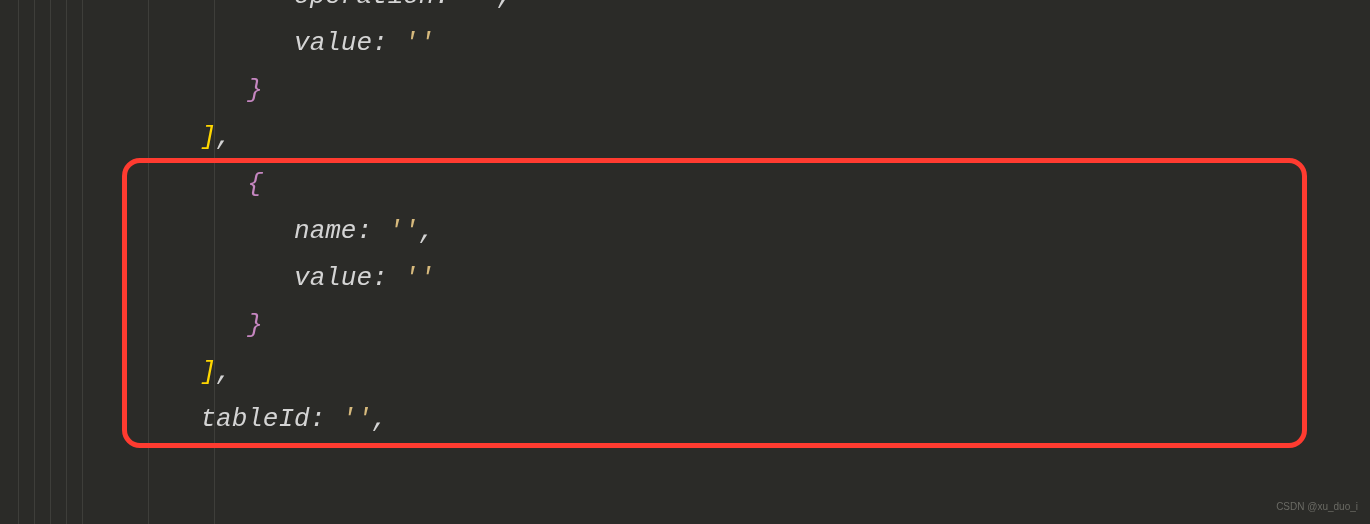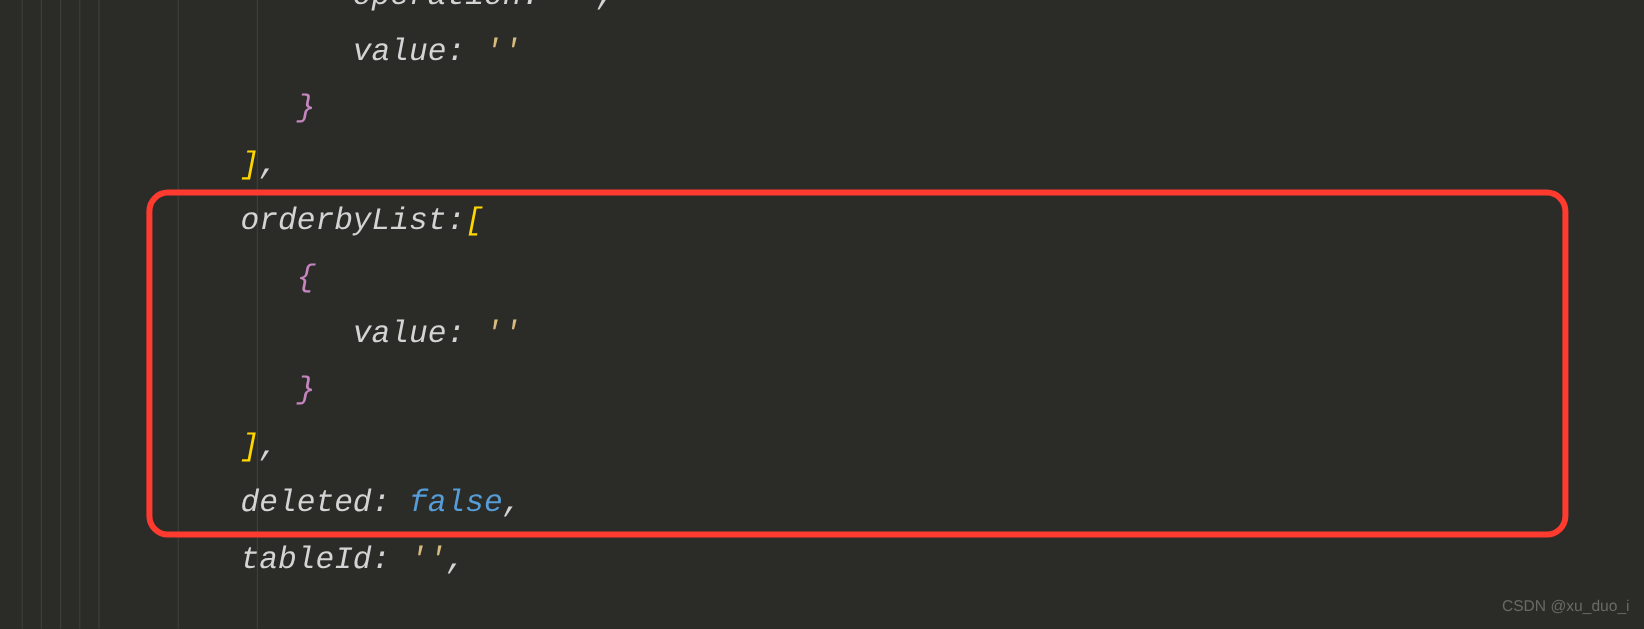--- a/index.html
+++ b/index.html
@@ -57,21 +57,21 @@
       left: 122px;
       top: 158px;
       width: 1185px;
       height: 290px;
     }
     .watermark {
       position: absolute;
       right: 12px;
       bottom: 8px;
       color: #6a6a64;
-      font-size: 13px;
+      font-size: 10px;
       font-family: sans-serif;
     }
   </style>
 </head>
 <body>
 
 <div class="indent-guides">
     <div class="guide" style="left: 18px;"></div>
     <div class="guide" style="left: 34px;"></div>
     <div class="guide" style="left: 50px;"></div>
@@ -79,24 +79,23 @@
     <div class="guide" style="left: 82px;"></div>
     <div class="guide" style="left: 148px;"></div>
     <div class="guide" style="left: 214px;"></div>
   </div>
 
 <div class="code-container" style="margin-top: -27px;">
     <div class="code-line"><span>               </span><span class="tok-prop">operation</span><span class="tok-punct">: </span><span class="tok-string">''</span><span class="tok-punct">,</span></div>
     <div class="code-line"><span>               </span><span class="tok-prop">value</span><span class="tok-punct">: </span><span class="tok-string">''</span></div>
     <div class="code-line"><span>            </span><span class="tok-brace">}</span></div>
     <div class="code-line"><span>         </span><span class="tok-sqbracket">]</span><span class="tok-punct">,</span></div>
-    <div class="code-line"><span>         </span><span class="tok-prop">orderbyList</span><span class="tok-punct">:</span><span class="tok-sqbracket">[</span></div>
     <div class="code-line"><span>            </span><span class="tok-brace">{</span></div>
+    <div class="code-line"><span>               </span><span class="tok-prop">name</span><span class="tok-punct">: </span><span class="tok-string">''</span><span class="tok-punct">,</span></div>
     <div class="code-line"><span>               </span><span class="tok-prop">value</span><span class="tok-punct">: </span><span class="tok-string">''</span></div>
     <div class="code-line"><span>            </span><span class="tok-brace">}</span></div>
     <div class="code-line"><span>         </span><span class="tok-sqbracket">]</span><span class="tok-punct">,</span></div>
-    <div class="code-line"><span>         </span><span class="tok-prop">deleted</span><span class="tok-punct">: </span><span class="tok-bool">false</span><span class="tok-punct">,</span></div>
     <div class="code-line"><span>         </span><span class="tok-prop">tableId</span><span class="tok-punct">: </span><span class="tok-string">''</span><span class="tok-punct">,</span></div>
   </div>
 
 <div class="highlight-box"></div>
 
 <div class="watermark">CSDN @xu_duo_i</div>
 
 </body></html>

